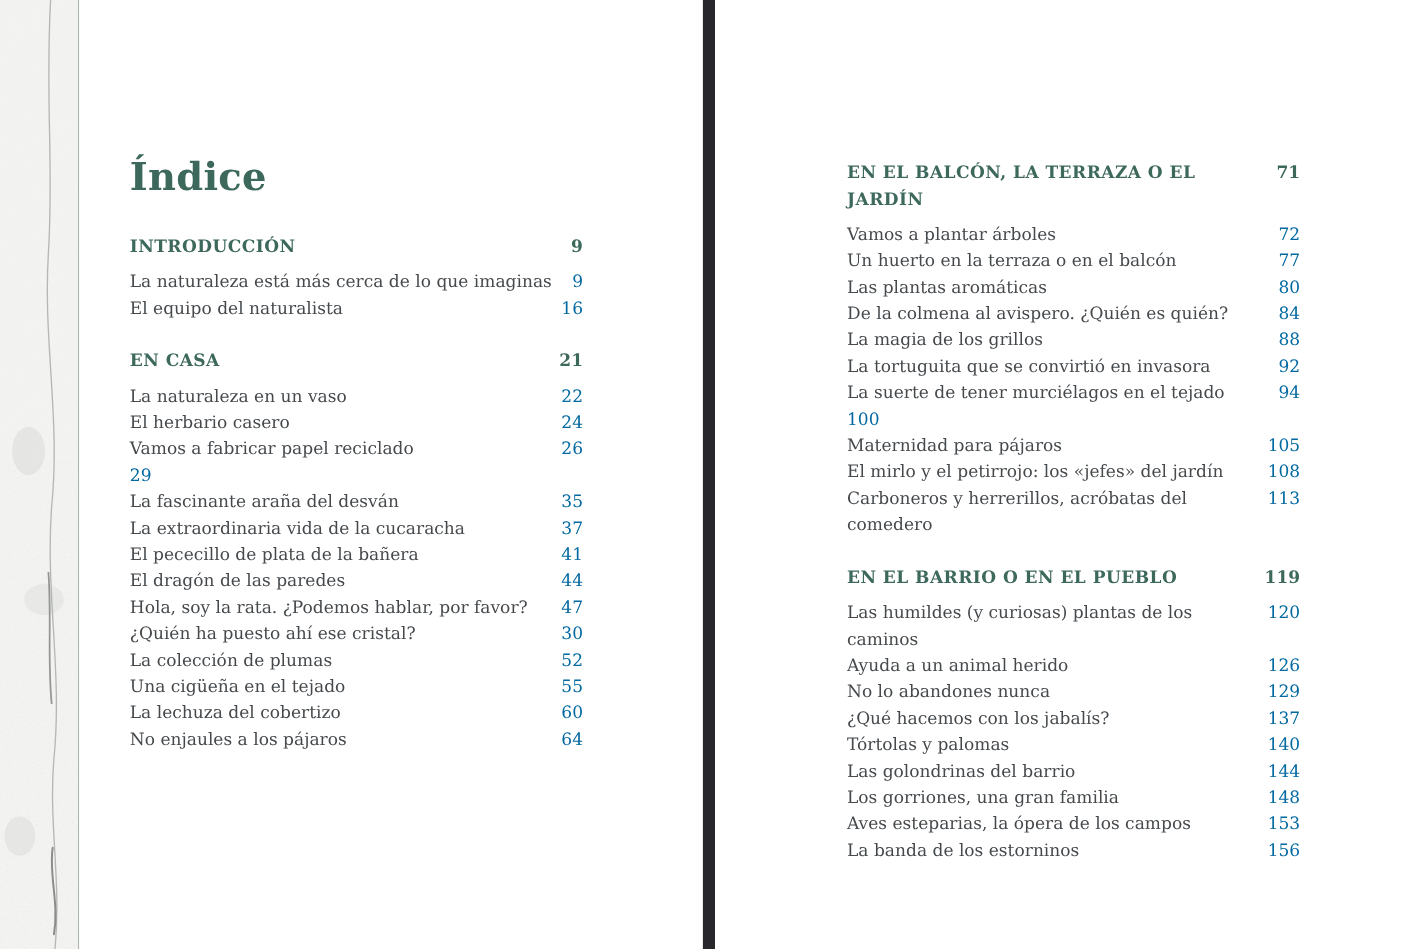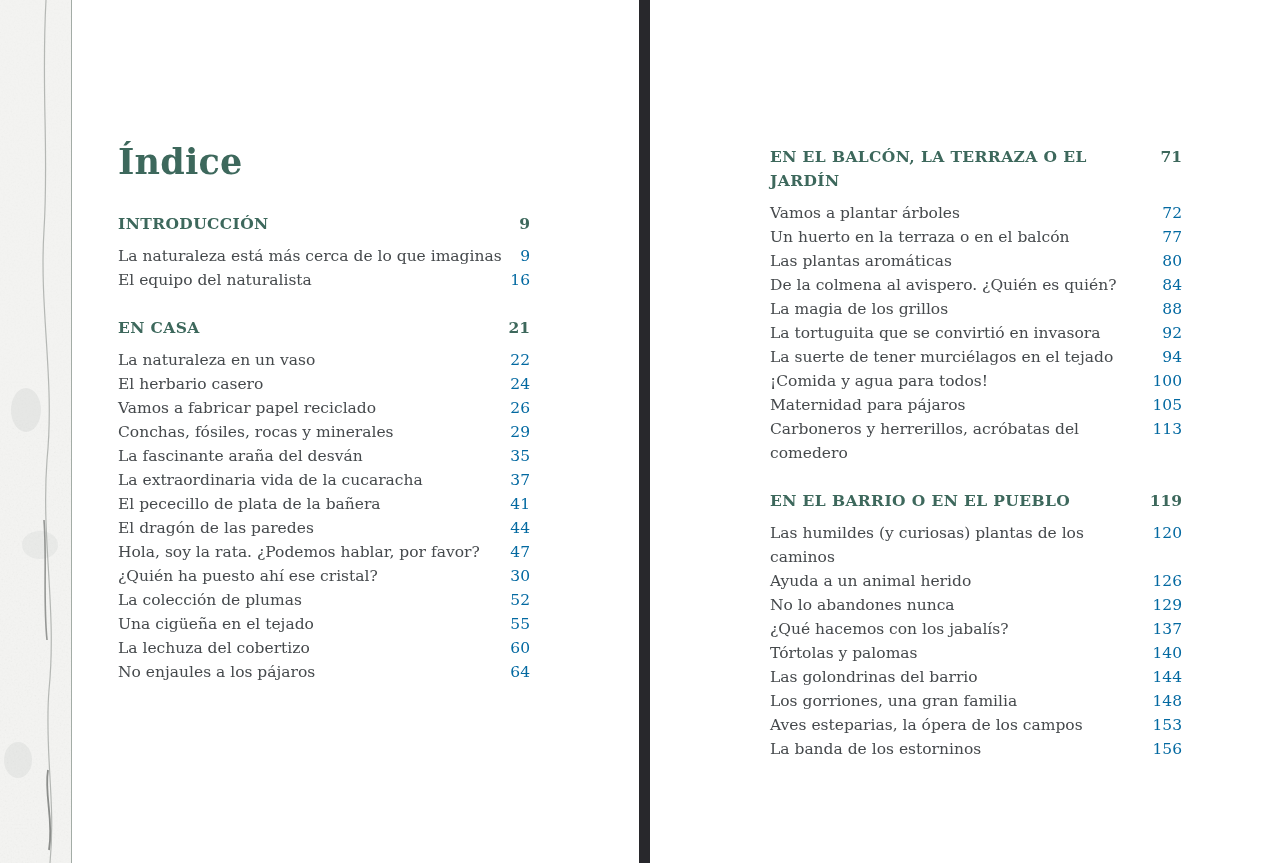--- a/index.html
+++ b/index.html
@@ -125,21 +125,20 @@
               </div>
               <div class="sec-row entry">
                 <span class="entry-title">El herbario casero</span>
                 <span class="entry-page">24</span>
               </div>
               <div class="sec-row entry">
                 <span class="entry-title">Vamos a fabricar papel reciclado</span>
                 <span class="entry-page">26</span>
               </div>
               <div class="sec-row entry">
-                <span class="entry-title">Conchas, fósiles, rocas y minerales</span>
                 <span class="entry-page">29</span>
               </div>
               <div class="sec-row entry">
                 <span class="entry-title">La fascinante araña del desván</span>
                 <span class="entry-page">35</span>
               </div>
               <div class="sec-row entry">
                 <span class="entry-title">La extraordinaria vida de la cucaracha</span>
                 <span class="entry-page">37</span>
               </div>
@@ -214,26 +213,29 @@
               </div>
               <div class="sec-row entry">
                 <span class="entry-title">La tortuguita que se convirtió en invasora</span>
                 <span class="entry-page">92</span>
               </div>
               <div class="sec-row entry">
                 <span class="entry-title">La suerte de tener murciélagos en el tejado</span>
                 <span class="entry-page">94</span>
               </div>
               <div class="sec-row entry">
-                <span class="entry-title">¡Comida y agua para todos!</span>
                 <span class="entry-page">100</span>
               </div>
               <div class="sec-row entry">
                 <span class="entry-title">Maternidad para pájaros</span>
                 <span class="entry-page">105</span>
+              </div>
+              <div class="sec-row entry">
+                <span class="entry-title">El mirlo y el petirrojo: los «jefes» del jardín</span>
+                <span class="entry-page">108</span>
               </div>
               <div class="sec-row entry">
                 <span class="entry-title">Carboneros y herrerillos, acróbatas del comedero</span>
                 <span class="entry-page">113</span>
               </div>
             </div>
           </div>
           <div class="toc-section">
             <div class="sec-row head">
               <span class="sec-title">EN EL BARRIO O EN EL PUEBLO</span>

